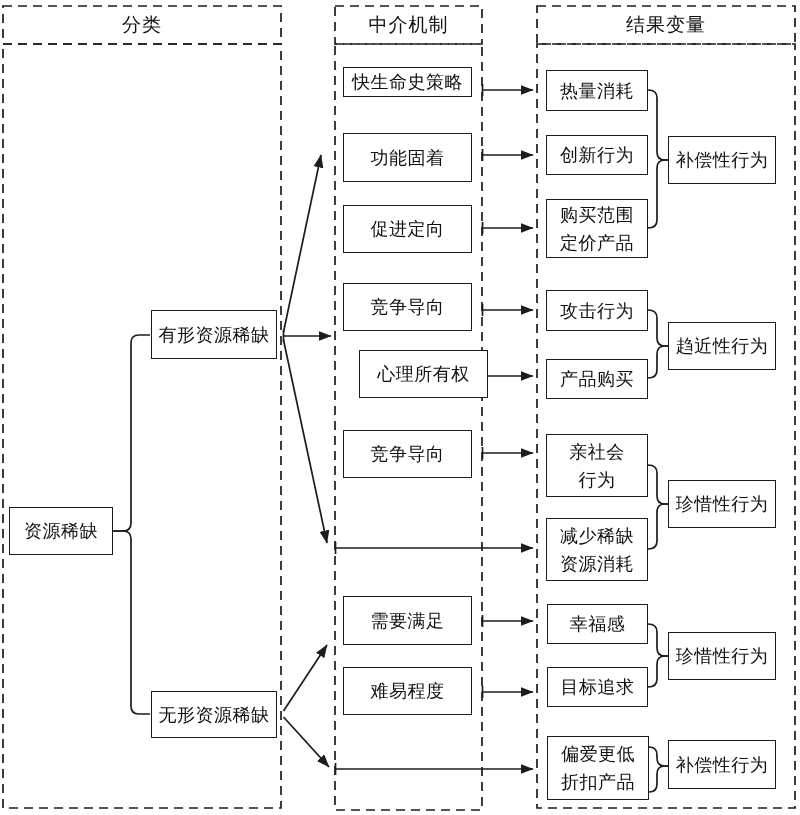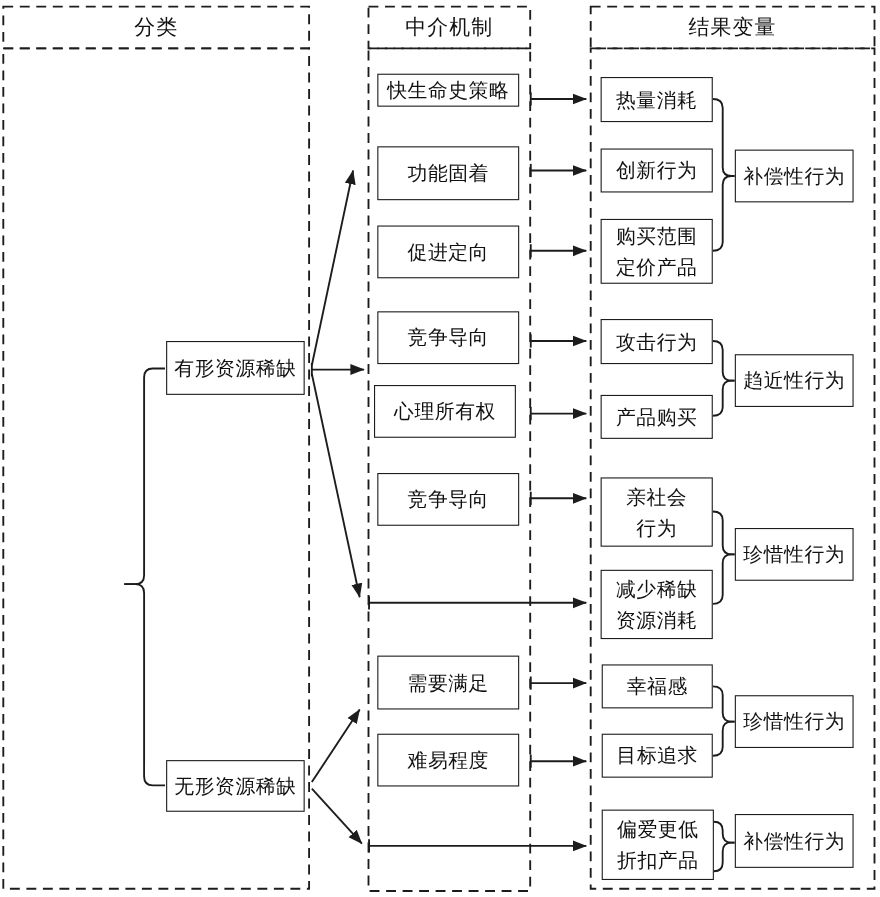--- a/index.html
+++ b/index.html
@@ -111,40 +111,43 @@
   <div class="col-title" style="left:3px;top:6px;width:278px;height:38px;">
     <span>分类</span>
   </div>
   <div class="col-title" style="left:335px;top:6px;width:147px;height:38px;">
     <span>中介机制</span>
   </div>
   <div class="col-title" style="left:537px;top:6px;width:258px;height:38px;">
     <span>结果变量</span>
   </div>
 
+  <div class="node" style="left:9px;top:507px;width:104px;height:48px;">
+    <span>资源稀缺</span>
+  </div>
   <div class="node" style="left:151px;top:310px;width:126px;height:49px;">
     <span>有形资源稀缺</span>
   </div>
   <div class="node" style="left:151px;top:691px;width:126px;height:47px;">
     <span>无形资源稀缺</span>
   </div>
 
   <div class="node" style="left:343px;top:67px;width:129px;height:30px;">
     <span>快生命史策略</span>
   </div>
   <div class="node" style="left:343px;top:133px;width:129px;height:49px;">
     <span>功能固着</span>
   </div>
   <div class="node" style="left:343px;top:205px;width:129px;height:48px;">
     <span>促进定向</span>
   </div>
   <div class="node" style="left:343px;top:283px;width:129px;height:48px;">
     <span>竞争导向</span>
   </div>
-  <div class="node" style="left:340px;top:350px;width:129px;height:48px;">
+  <div class="node" style="left:359px;top:350px;width:129px;height:48px;">
     <span>心理所有权</span>
   </div>
   <div class="node" style="left:343px;top:430px;width:129px;height:48px;">
     <span>竞争导向</span>
   </div>
   <div class="node" style="left:343px;top:596px;width:129px;height:49px;">
     <span>需要满足</span>
   </div>
   <div class="node" style="left:343px;top:667px;width:129px;height:48px;">
     <span>难易程度</span>

